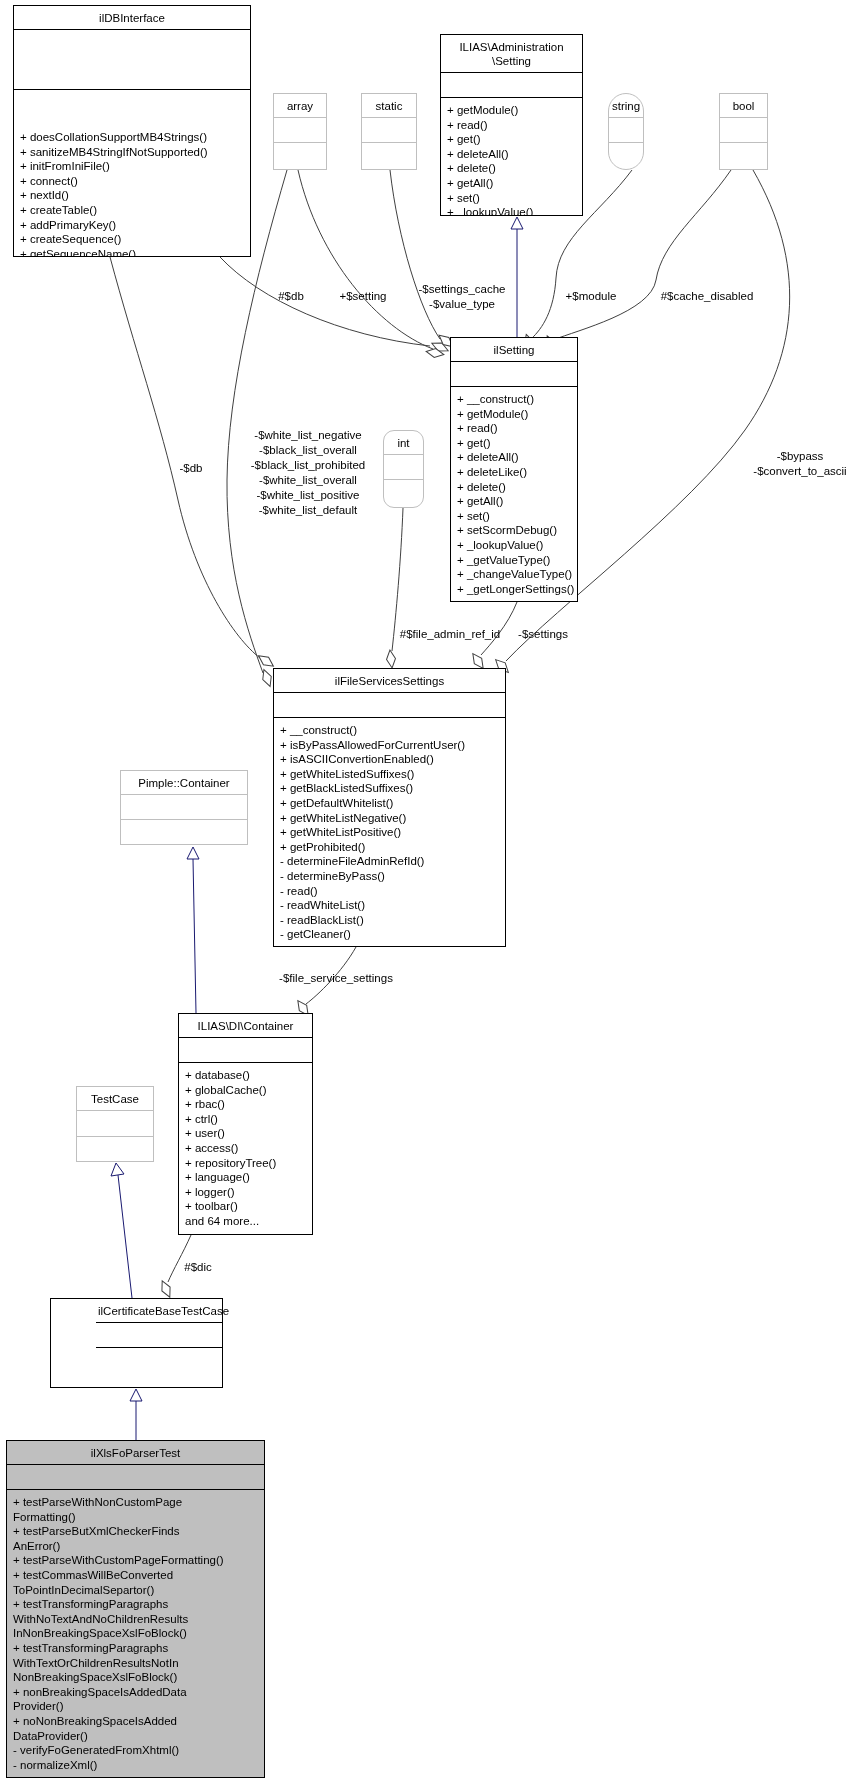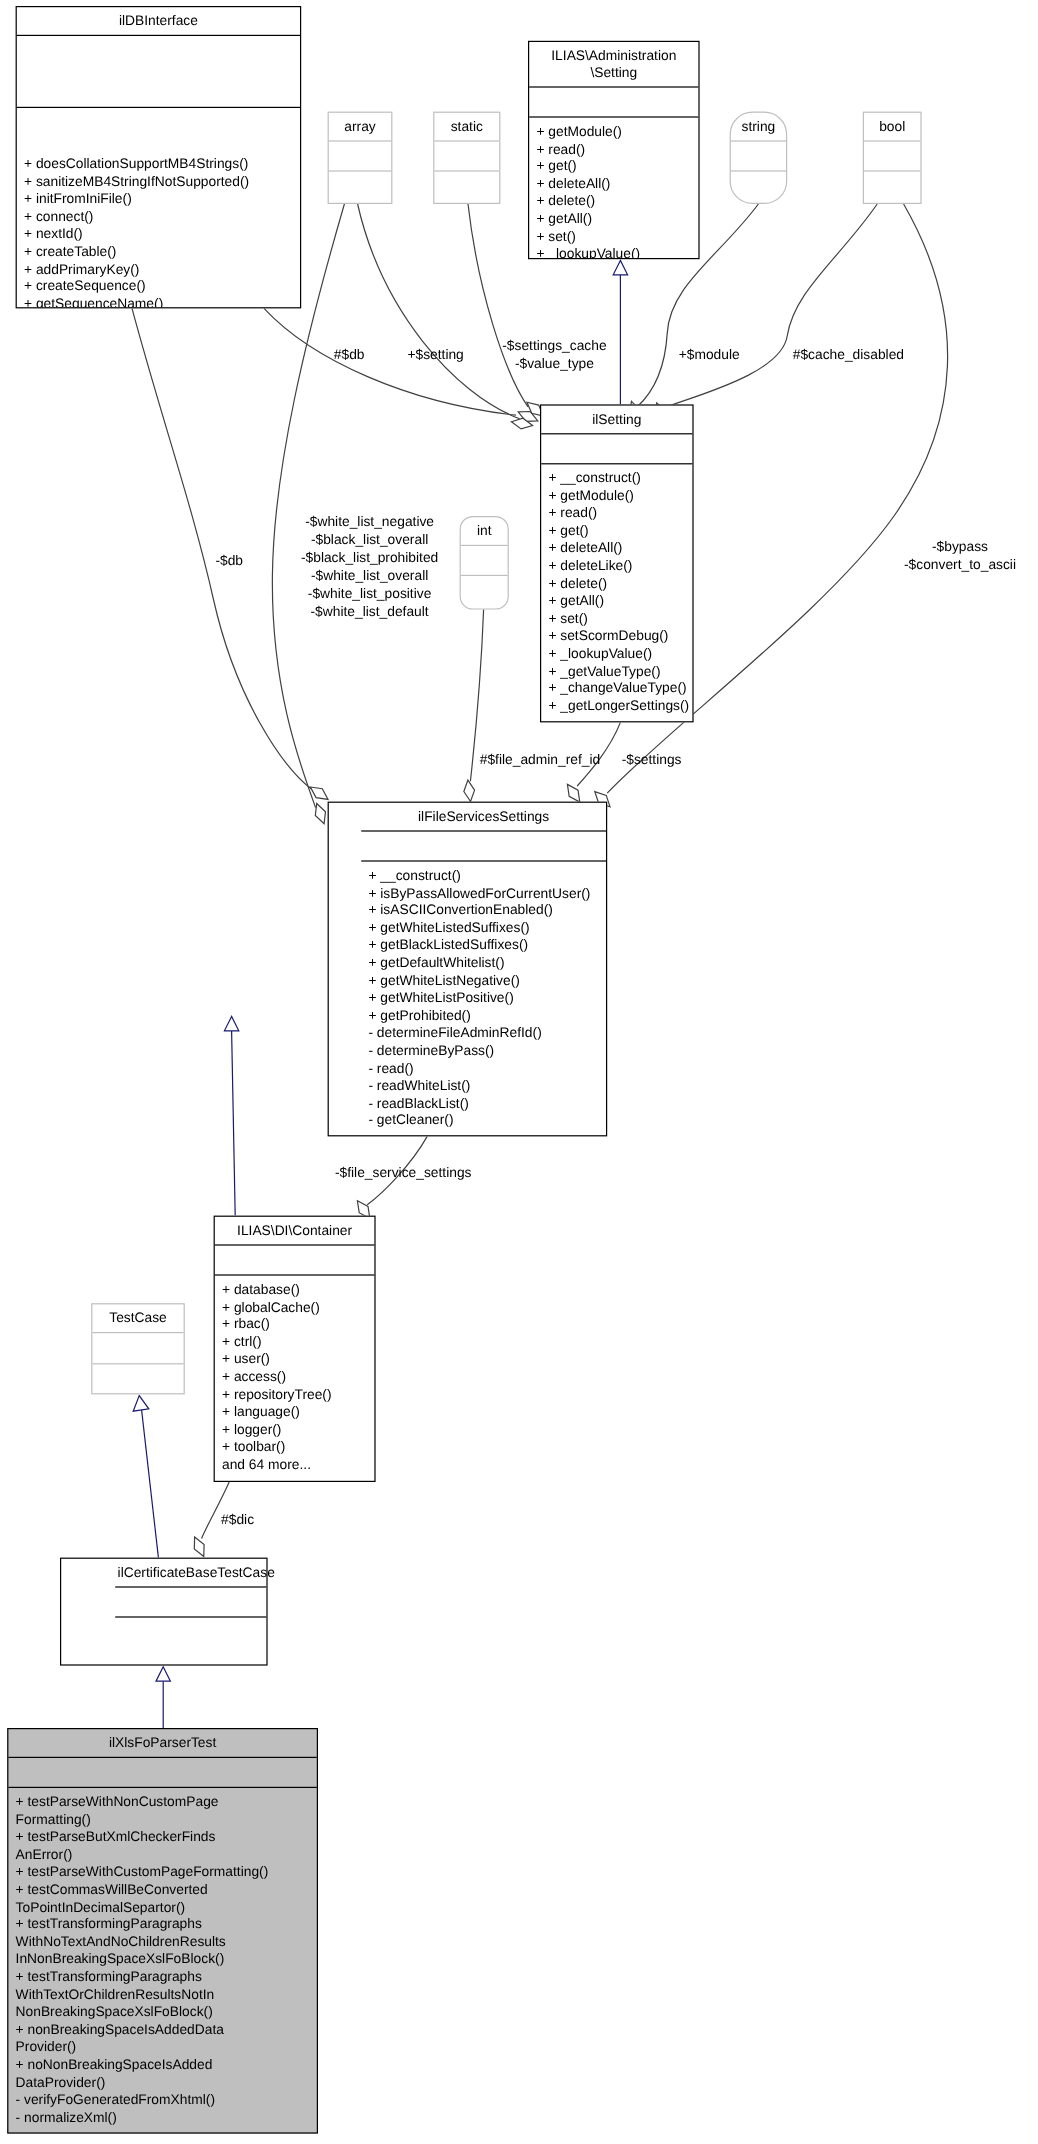--- a/index.html
+++ b/index.html
@@ -122,21 +122,21 @@
     <div class="cell"></div>
     <div class="cell"></div>
   </div>
 
   <div class="box undoc" style="left:361px;top:93px;width:56px;height:77px;">
     <div class="title">static</div>
     <div class="cell"></div>
     <div class="cell"></div>
   </div>
 
-  <div class="box undoc" style="left:608px;top:93px;width:48px;height:77px;border-radius:19px;">
+  <div class="box undoc" style="left:608px;top:93px;width:36px;height:77px;border-radius:19px;">
     <div class="title">string</div>
     <div class="cell"></div>
     <div class="cell"></div>
   </div>
 
   <div class="box undoc" style="left:719px;top:93px;width:49px;height:77px;">
     <div class="title">bool</div>
     <div class="cell"></div>
     <div class="cell"></div>
   </div>
@@ -161,21 +161,21 @@
         <div class="m-line">+ _getLongerSettings()</div>
       </div>
   </div>
 
   <div class="box undoc" style="left:383px;top:430px;width:41px;height:78px;border-radius:11px;">
     <div class="title">int</div>
     <div class="cell"></div>
     <div class="cell"></div>
   </div>
 
-  <div class="box" style="left:273px;top:668px;width:233px;height:279px;padding-left:27px;">
+  <div class="box" style="left:273px;top:668px;width:233px;height:279px;">
     <div class="title">ilFileServicesSettings</div>
     <div class="attrs"></div>
     <div class="methods">
         <div class="m-line">+ __construct()</div>
         <div class="m-line">+ isByPassAllowedForCurrentUser()</div>
         <div class="m-line">+ isASCIIConvertionEnabled()</div>
         <div class="m-line">+ getWhiteListedSuffixes()</div>
         <div class="m-line">+ getBlackListedSuffixes()</div>
         <div class="m-line">+ getDefaultWhitelist()</div>
         <div class="m-line">+ getWhiteListNegative()</div>
@@ -183,20 +183,25 @@
         <div class="m-line">+ getProhibited()</div>
         <div class="m-line">- determineFileAdminRefId()</div>
         <div class="m-line">- determineByPass()</div>
         <div class="m-line">- read()</div>
         <div class="m-line">- readWhiteList()</div>
         <div class="m-line">- readBlackList()</div>
         <div class="m-line">- getCleaner()</div>
       </div>
   </div>
 
+  <div class="box undoc" style="left:120px;top:770px;width:128px;height:75px;">
+    <div class="title">Pimple::Container</div>
+    <div class="cell"></div>
+    <div class="cell"></div>
+  </div>
 
   <div class="box" style="left:178px;top:1013px;width:135px;height:222px;">
     <div class="title">ILIAS\DI\Container</div>
     <div class="attrs"></div>
     <div class="methods">
         <div class="m-line">+ database()</div>
         <div class="m-line">+ globalCache()</div>
         <div class="m-line">+ rbac()</div>
         <div class="m-line">+ ctrl()</div>
         <div class="m-line">+ user()</div>

